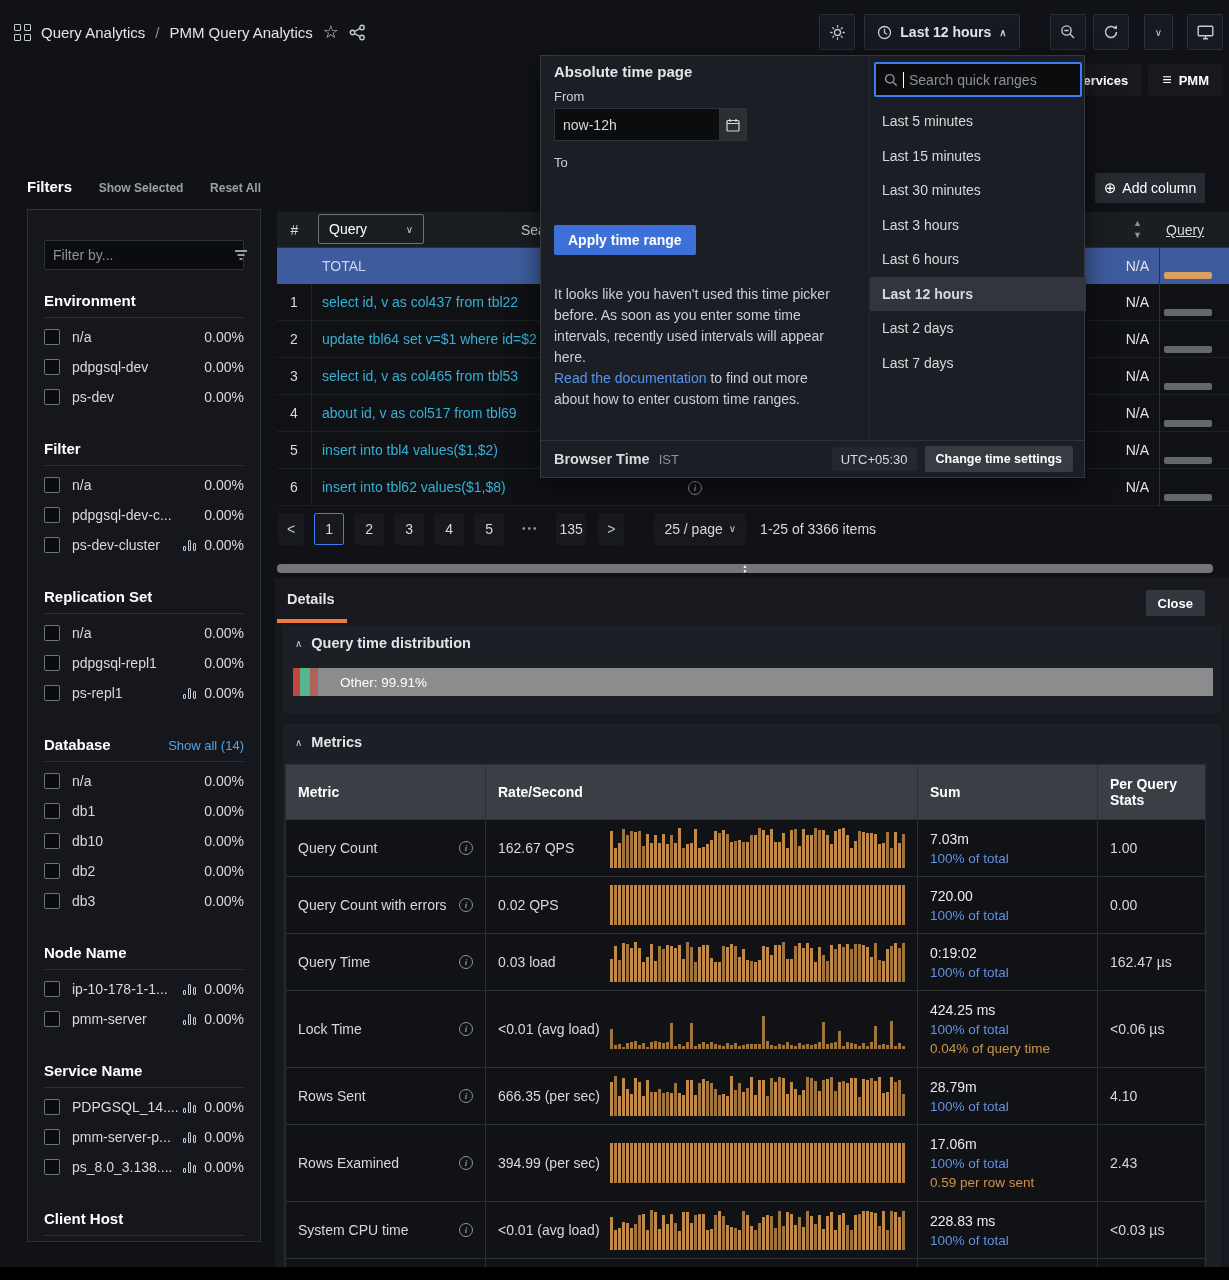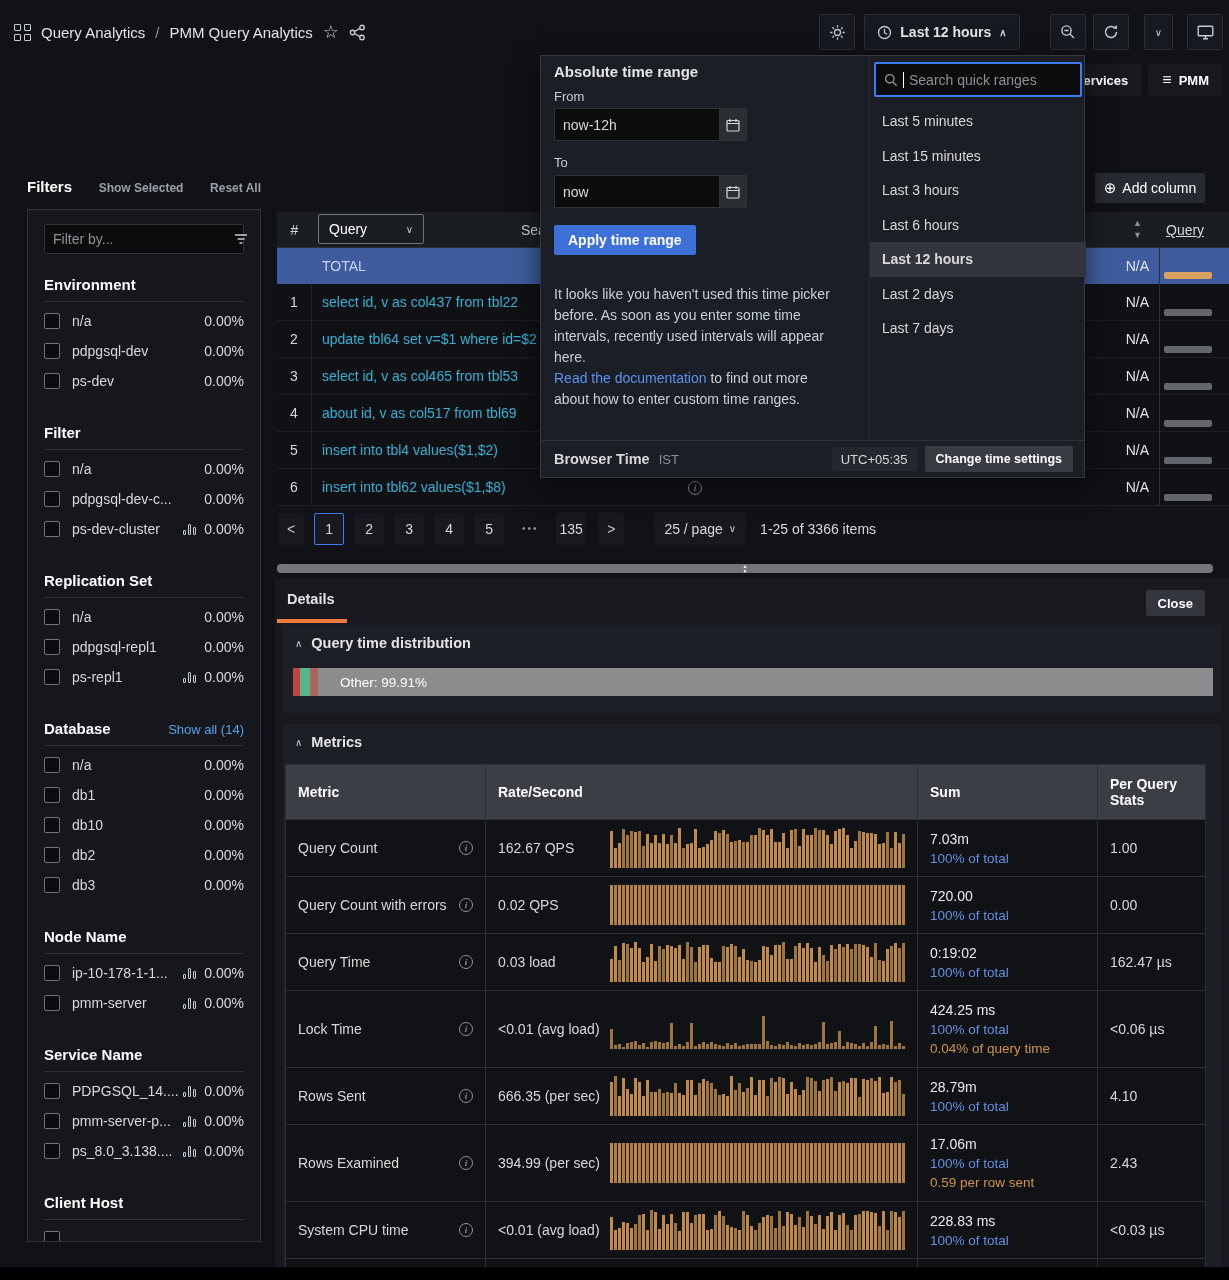--- a/index.html
+++ b/index.html
@@ -22,21 +22,21 @@
   .caret { font-size:10px; color:#c7ccd1; }
   .services-row { position:absolute; top:64px; right:6px; display:flex; gap:6px; }
   .flat-btn { height:32px; background:#17191e; border-radius:2px; display:flex; align-items:center; justify-content:center; gap:7px; font-weight:bold; font-size:13px; color:#fff; padding:0 14px; }
   .burger { font-size:16px; line-height:14px; }
 
   
   .filters-root { position:absolute; left:27px; top:178px; width:234px; }
   .filters-header { display:flex; align-items:baseline; justify-content:space-between; }
   .filters-title { font-size:15px; font-weight:bold; color:#fff; }
   .filters-link { font-size:12px; font-weight:bold; color:#9aa0a6; }
-  .filters-card { margin-top:14px; height:1033px; border:1px solid #2c3235; background:#15171c; padding:14px 16px; overflow:hidden; }
+  .filters-card { margin-top:14px; height:1033px; border:1px solid #2c3235; background:#15171c; padding:30px 16px; overflow:hidden; }
   .filter-input { height:30px; background:#0b0c0e; border:1px solid #2c3235; border-radius:2px; display:flex; align-items:center; padding:0 8px; }
   .filter-input input { flex:1; background:transparent; border:none; outline:none; color:#d8d9da; font-size:14px; font-family:inherit; }
   .filter-input input::placeholder { color:#8e9297; }
   .f-sec { margin-top:28px; }
   .f-sec:first-of-type { margin-top:22px; }
   .f-sec-head { display:flex; justify-content:space-between; align-items:baseline; border-bottom:1px solid #2c3235; padding-bottom:8px; margin-bottom:4px; }
   .f-sec-title { font-size:15px; font-weight:bold; color:#fff; }
   .f-sec-action { font-size:13px; color:#53a1e6; cursor:pointer; }
   .f-item { height:30px; display:flex; align-items:center; }
   .checkbox { width:16px; height:16px; border:1px solid #6e7379; border-radius:2px; background:#0b0c0e; flex:none; }
@@ -1243,73 +1243,63 @@
               <td></td>
             </tr>
           </tbody>
       </table>
     </div>
   </div>
 
   <div class="bottom-strip"></div>
 
   <div class="time-overlay">
-    <div class="tp-title">Absolute time range</div>
+    <div class="tp-title">Absolute time page</div>
     <div class="tp-label tp-from-label">From</div>
     <div class="tp-inrow tp-from-row">
       <input value="now-12h" style="">
       <span class="cal-btn">
           <svg width="14" height="14" viewBox="0 0 14 14">
             <g stroke="#d8d9da" stroke-width="1.2" fill="none">
               <rect x="1" y="2.5" width="12" height="10.5" rx="1"></rect>
               <path d="M1 5.5h12M4 1v3M10 1v3"></path>
             </g>
           </svg>
         </span>
     </div>
     <div class="tp-label tp-to-label">To</div>
-    <div class="tp-inrow tp-to-row">
-      <input value="now" style="">
-      <span class="cal-btn">
-          <svg width="14" height="14" viewBox="0 0 14 14">
-            <g stroke="#d8d9da" stroke-width="1.2" fill="none">
-              <rect x="1" y="2.5" width="12" height="10.5" rx="1"></rect>
-              <path d="M1 5.5h12M4 1v3M10 1v3"></path>
-            </g>
-          </svg>
-        </span>
-    </div>
     <div class="apply-btn">Apply time range</div>
     <div class="tp-help tp-help-2">
       <span class="doc-link">Read the documentation</span><span> to find out more about how to enter custom time ranges.</span>
     </div>
     <div class="tp-help tp-help-1">It looks like you haven't used this time picker before. As soon as you enter some time intervals, recently used intervals will appear here.</div>
     <div class="tp-bottom">
       <span class="bt-label">Browser Time</span>
       <span class="bt-zone">IST</span>
       <span class="bt-spacer"></span>
-      <span class="utc-badge">UTC+05:35</span>
+      <span class="utc-badge">UTC+05:30</span>
       <span class="cts-btn">Change time settings</span>
     </div>
     <div class="tp-right">
       <div class="qr-search">
         <span>
             <svg width="14" height="14" viewBox="0 0 14 14">
               <g stroke="#8e9297" stroke-width="1.4" fill="none">
                 <circle cx="5.8" cy="5.8" r="4.2"></circle>
                 <path d="M9 9l3.7 3.7"></path>
               </g>
             </svg>
           </span>
         <span class="qr-cursor"></span>
         <input placeholder="Search quick ranges" style="">
       </div>
       <div class="qr-list">
           <div class="qr-item">Last 5 minutes</div>
           <div class="qr-item">Last 15 minutes</div>
+          <div class="qr-item">Last 30 minutes</div>
           <div class="qr-item">Last 3 hours</div>
           <div class="qr-item">Last 6 hours</div>
           <div class="qr-item selected">Last 12 hours</div>
           <div class="qr-item">Last 2 days</div>
           <div class="qr-item">Last 7 days</div>
         </div>
     </div>
   </div>
 
 </div>

